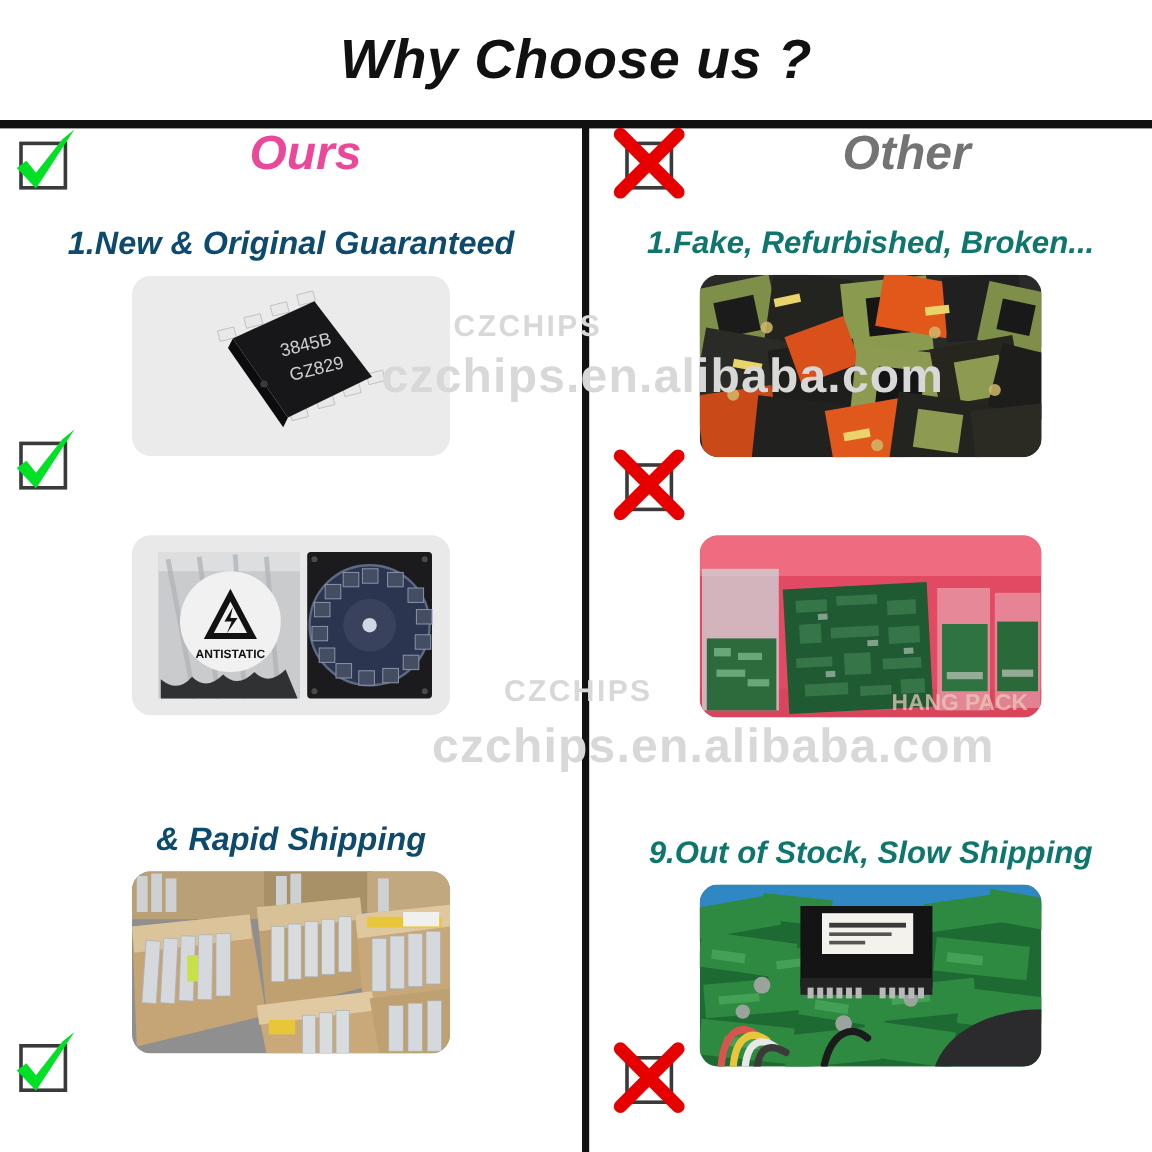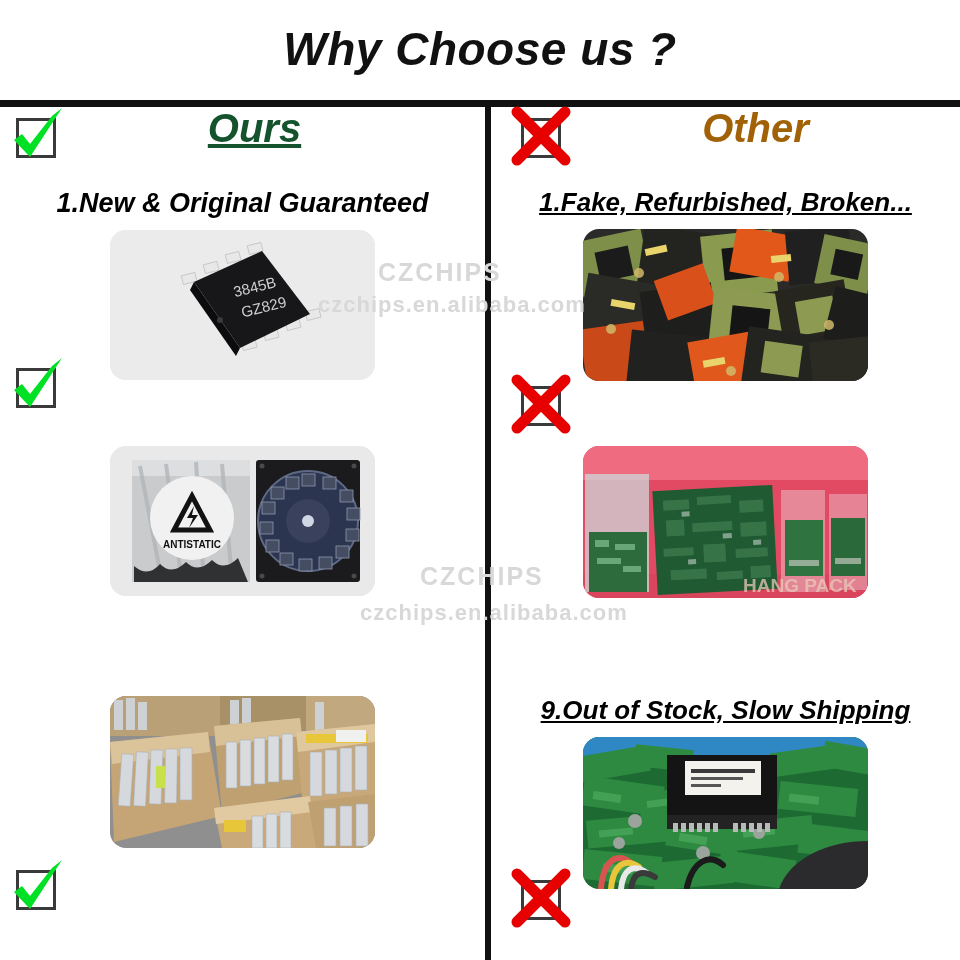--- a/index.html
+++ b/index.html
@@ -38,22 +38,22 @@
   
   .col-head {
     position: absolute; top: 0; left: 0; width: 100%;
     height: 72px;
   }
   .col-head-label {
     position: absolute; top: 2px; width: 100%;
     text-align: center;
     font-size: 40px; font-weight: bold; font-style: italic;
   }
-  .col-ours  .col-head-label { color: #14532d; padding-left: 24px; text-decoration: underline; }
-  .col-other .col-head-label { color: #a16207; padding-left: 60px; }
+  .col-ours  .col-head-label { color: #ec4899; padding-left: 24px; }
+  .col-other .col-head-label { color: #737373; padding-left: 60px; }
 
   
   .mark { position: absolute; width: 56px; height: 56px; }
   .mark .box {
     position: absolute; left: 8px; top: 8px;
     width: 40px; height: 40px;
     border: 3px solid #3a3a3a; background: transparent;
   }
   .mark svg { position: absolute; left: 0; top: 0; overflow: visible; }
 
@@ -68,22 +68,22 @@
   .m-r2-other   { left: 22px; top: 438px; }
 
   
   .feature { position: absolute; left: 0; width: 100%; }
   .f-label {
     width: 100%; text-align: center;
     font-size: 27px; font-weight: bold; font-style: italic;
     line-height: 1.12;
     white-space: nowrap;
   }
-  .col-ours  .f-label { color: #000000; }
-  .col-other .f-label { color: #000000; text-decoration: underline; }
+  .col-ours  .f-label { color: #0c4a6e; }
+  .col-other .f-label { color: #0f766e; }
   .f-label.wrap { white-space: normal; }
   .col-other .f-label { font-size: 26px; }
 
   .f-img {
     margin: 12px auto 0 auto;
     border-radius: 16px;
     overflow: hidden;
     position: relative;
   }
 
@@ -103,21 +103,21 @@
 
   
   .wm {
     position: absolute;
     color: #d8d8d8;
     font-weight: bold;
     pointer-events: none;
     white-space: nowrap;
   }
   .wm-big  { font-size: 25px; letter-spacing: 2px; }
-  .wm-line { font-size: 22px; letter-spacing: 1px; text-align: right; }
+  .wm-line { font-size: 40px; letter-spacing: 1px; text-align: right; }
 
   .wm1-big  { left: 378px; top: 258px; }
   .wm1-line { left: 318px; top: 292px; }
   .wm2-big  { left: 420px; top: 562px; }
   .wm2-line { left: 360px; top: 600px; }
 </style>
 </head>
 <body>
 
 <div class="page">
@@ -220,20 +220,21 @@
       </div>
       <div class="mark m-r2-ours">
         <div class="box"></div>
         <svg width="56" height="56" viewBox="0 0 56 56" aria-hidden="true">
           <path d="M6 30 L22 47 L54 -2 L44 6 L22 34 L14 24 Z" fill="#00e024"></path>
         </svg>
       </div>
     </div>
 
     <div class="feature row3">
+      <div class="f-label wrap">&amp; Rapid Shipping</div>
       <div class="f-img ph-ours" style="height:152px;">
         <div class="img-shell">
           <svg viewBox="0 0 265 152" preserveAspectRatio="none" aria-hidden="true">
             <rect x="0" y="0" width="265" height="152" fill="#8f8f8f"></rect>
             <g>
               <rect x="-4" y="0" width="120" height="40" fill="#b9a077"></rect>
               <rect x="110" y="0" width="90" height="34" fill="#a89067"></rect>
               <rect x="196" y="0" width="75" height="46" fill="#c2a87e"></rect>
               <g fill="#cdd1d4">
                 <rect x="4" y="4" width="9" height="30"></rect>

